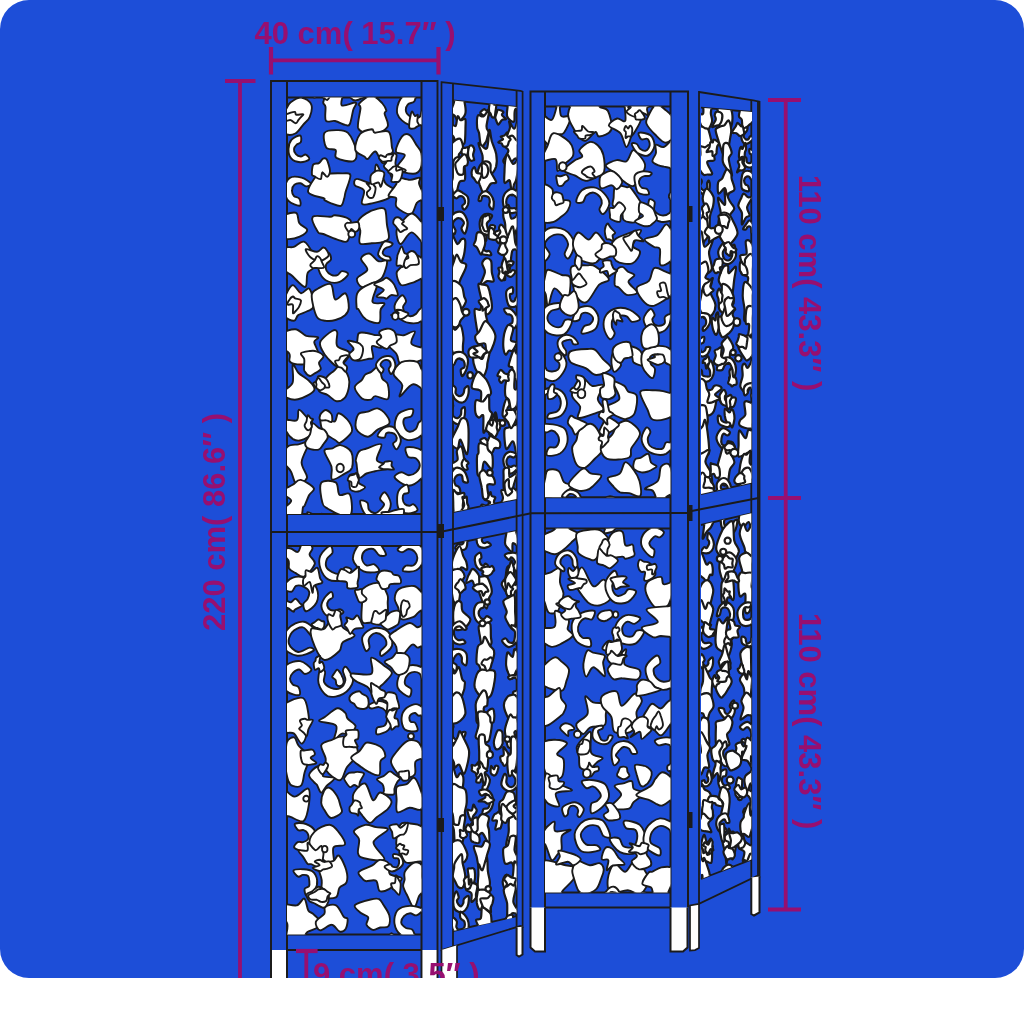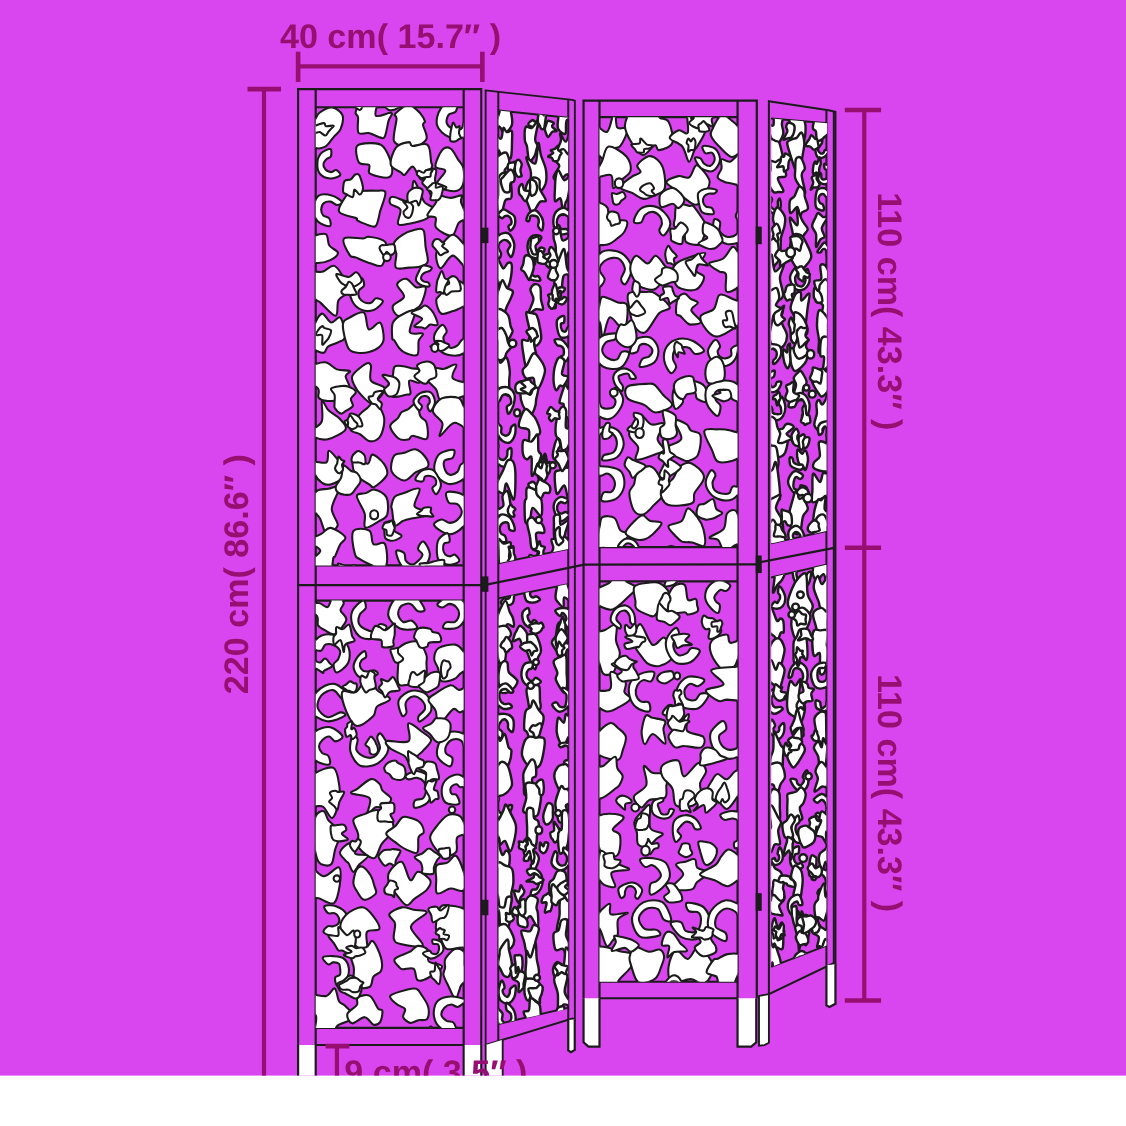--- a/index.html
+++ b/index.html
@@ -1,14 +1,14 @@
 <!DOCTYPE html>
 <html><head><meta charset="utf-8"><title>divider</title><style>
 html,body{margin:0;padding:0;background:#ffffff;}
-#c{position:relative;width:1024px;height:978px;background:#d946ef;overflow:hidden;}
+#c{position:relative;width:1024px;height:978px;background:#1d4ed8;overflow:hidden;border-radius:29px;}
 text{font-family:"Liberation Sans",sans-serif;font-weight:bold;font-size:31px;fill:#970f70;}
 </style></head><body>
 <div id="c">
 <svg width="1024" height="1024" viewBox="0 0 1024 1024">
 <defs>
 <clipPath id="p1u">
           <polygon points="287,97.5 421.5,97.5 421.5,514 287,514"></polygon>
         </clipPath>
 <clipPath id="p1l">
           <polygon points="287,546 421.5,546 421.5,934.5 287,934.5"></polygon>

